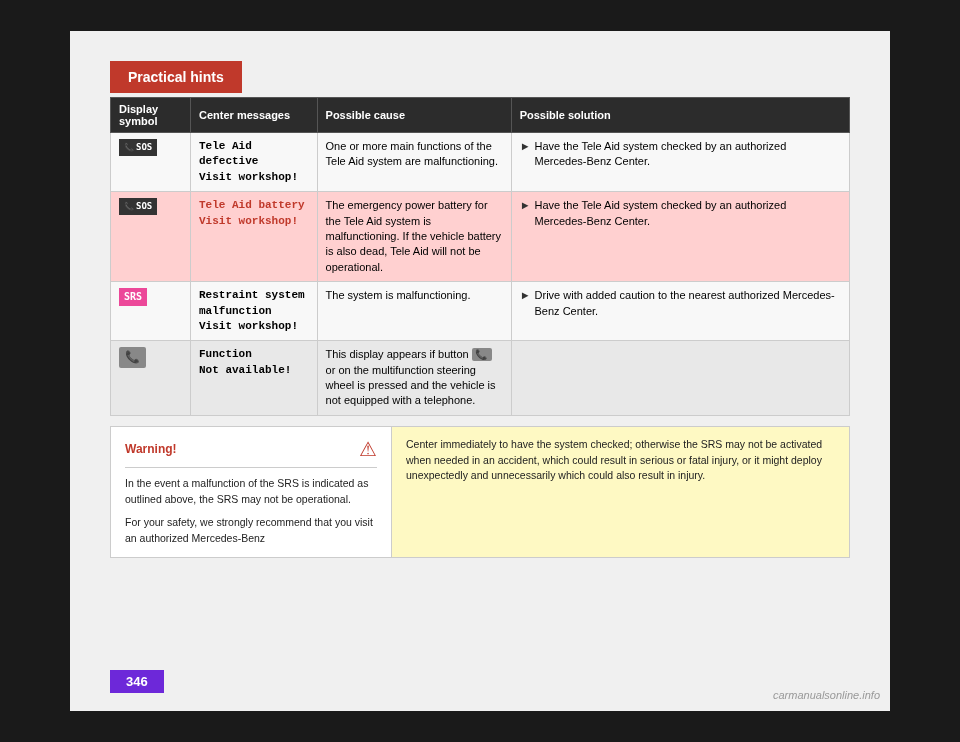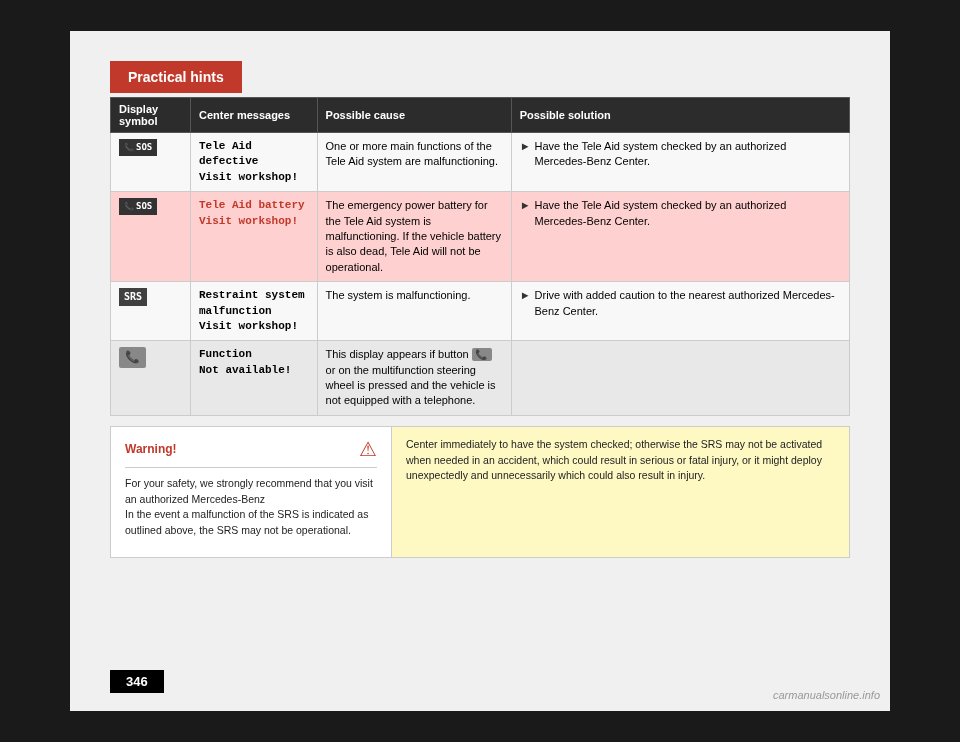--- a/index.html
+++ b/index.html
@@ -70,21 +70,21 @@
       background: #ffd0d0 !important;
     }
 
     .symbol-cell {
       width: 80px;
       font-family: monospace;
       font-size: 10px;
     }
 
     .symbol-box {
-      background: #404040;
+      background: #ec4899;
       color: #fff;
       padding: 2px 5px;
       display: inline-block;
       font-size: 10px;
       font-weight: bold;
     }
 
     .symbol-sos {
       background: #333;
       color: #fff;
@@ -173,21 +173,21 @@
       flex: 1;
       font-size: 10.5px;
       line-height: 1.5;
       color: #222;
     }
 
     .page-number-box {
       position: absolute;
       bottom: 18px;
       left: 40px;
-      background: #000000;
+      background: #6d28d9;
       color: #fff;
       font-size: 13px;
       font-weight: bold;
       padding: 4px 16px;
       min-width: 50px;
       text-align: center;
     }
 
     .watermark {
       position: absolute;
@@ -259,22 +259,22 @@
       </tbody>
   </table>
 
   <div class="bottom-section">
     <div class="warning-box">
       <div class="warning-header">
         <span class="warning-title">Warning!</span>
         <span class="warning-icon">⚠</span>
       </div>
       <div class="warning-text">
+        <p style="margin-bottom:8px;">In the event a malfunction of the SRS is indicated as outlined above, the SRS may not be operational.</p>
         <p>For your safety, we strongly recommend that you visit an authorized Mercedes-Benz</p>
-        <p style="margin-bottom:8px;">In the event a malfunction of the SRS is indicated as outlined above, the SRS may not be operational.</p>
       </div>
     </div>
     <div class="continuation-box">
       <p>Center immediately to have the system checked; otherwise the SRS may not be activated when needed in an accident, which could result in serious or fatal injury, or it might deploy unexpectedly and unnecessarily which could also result in injury.</p>
     </div>
   </div>
 
   <div class="page-number-box">346</div>
   <div class="watermark">carmanualsonline.info</div>
 </div>

